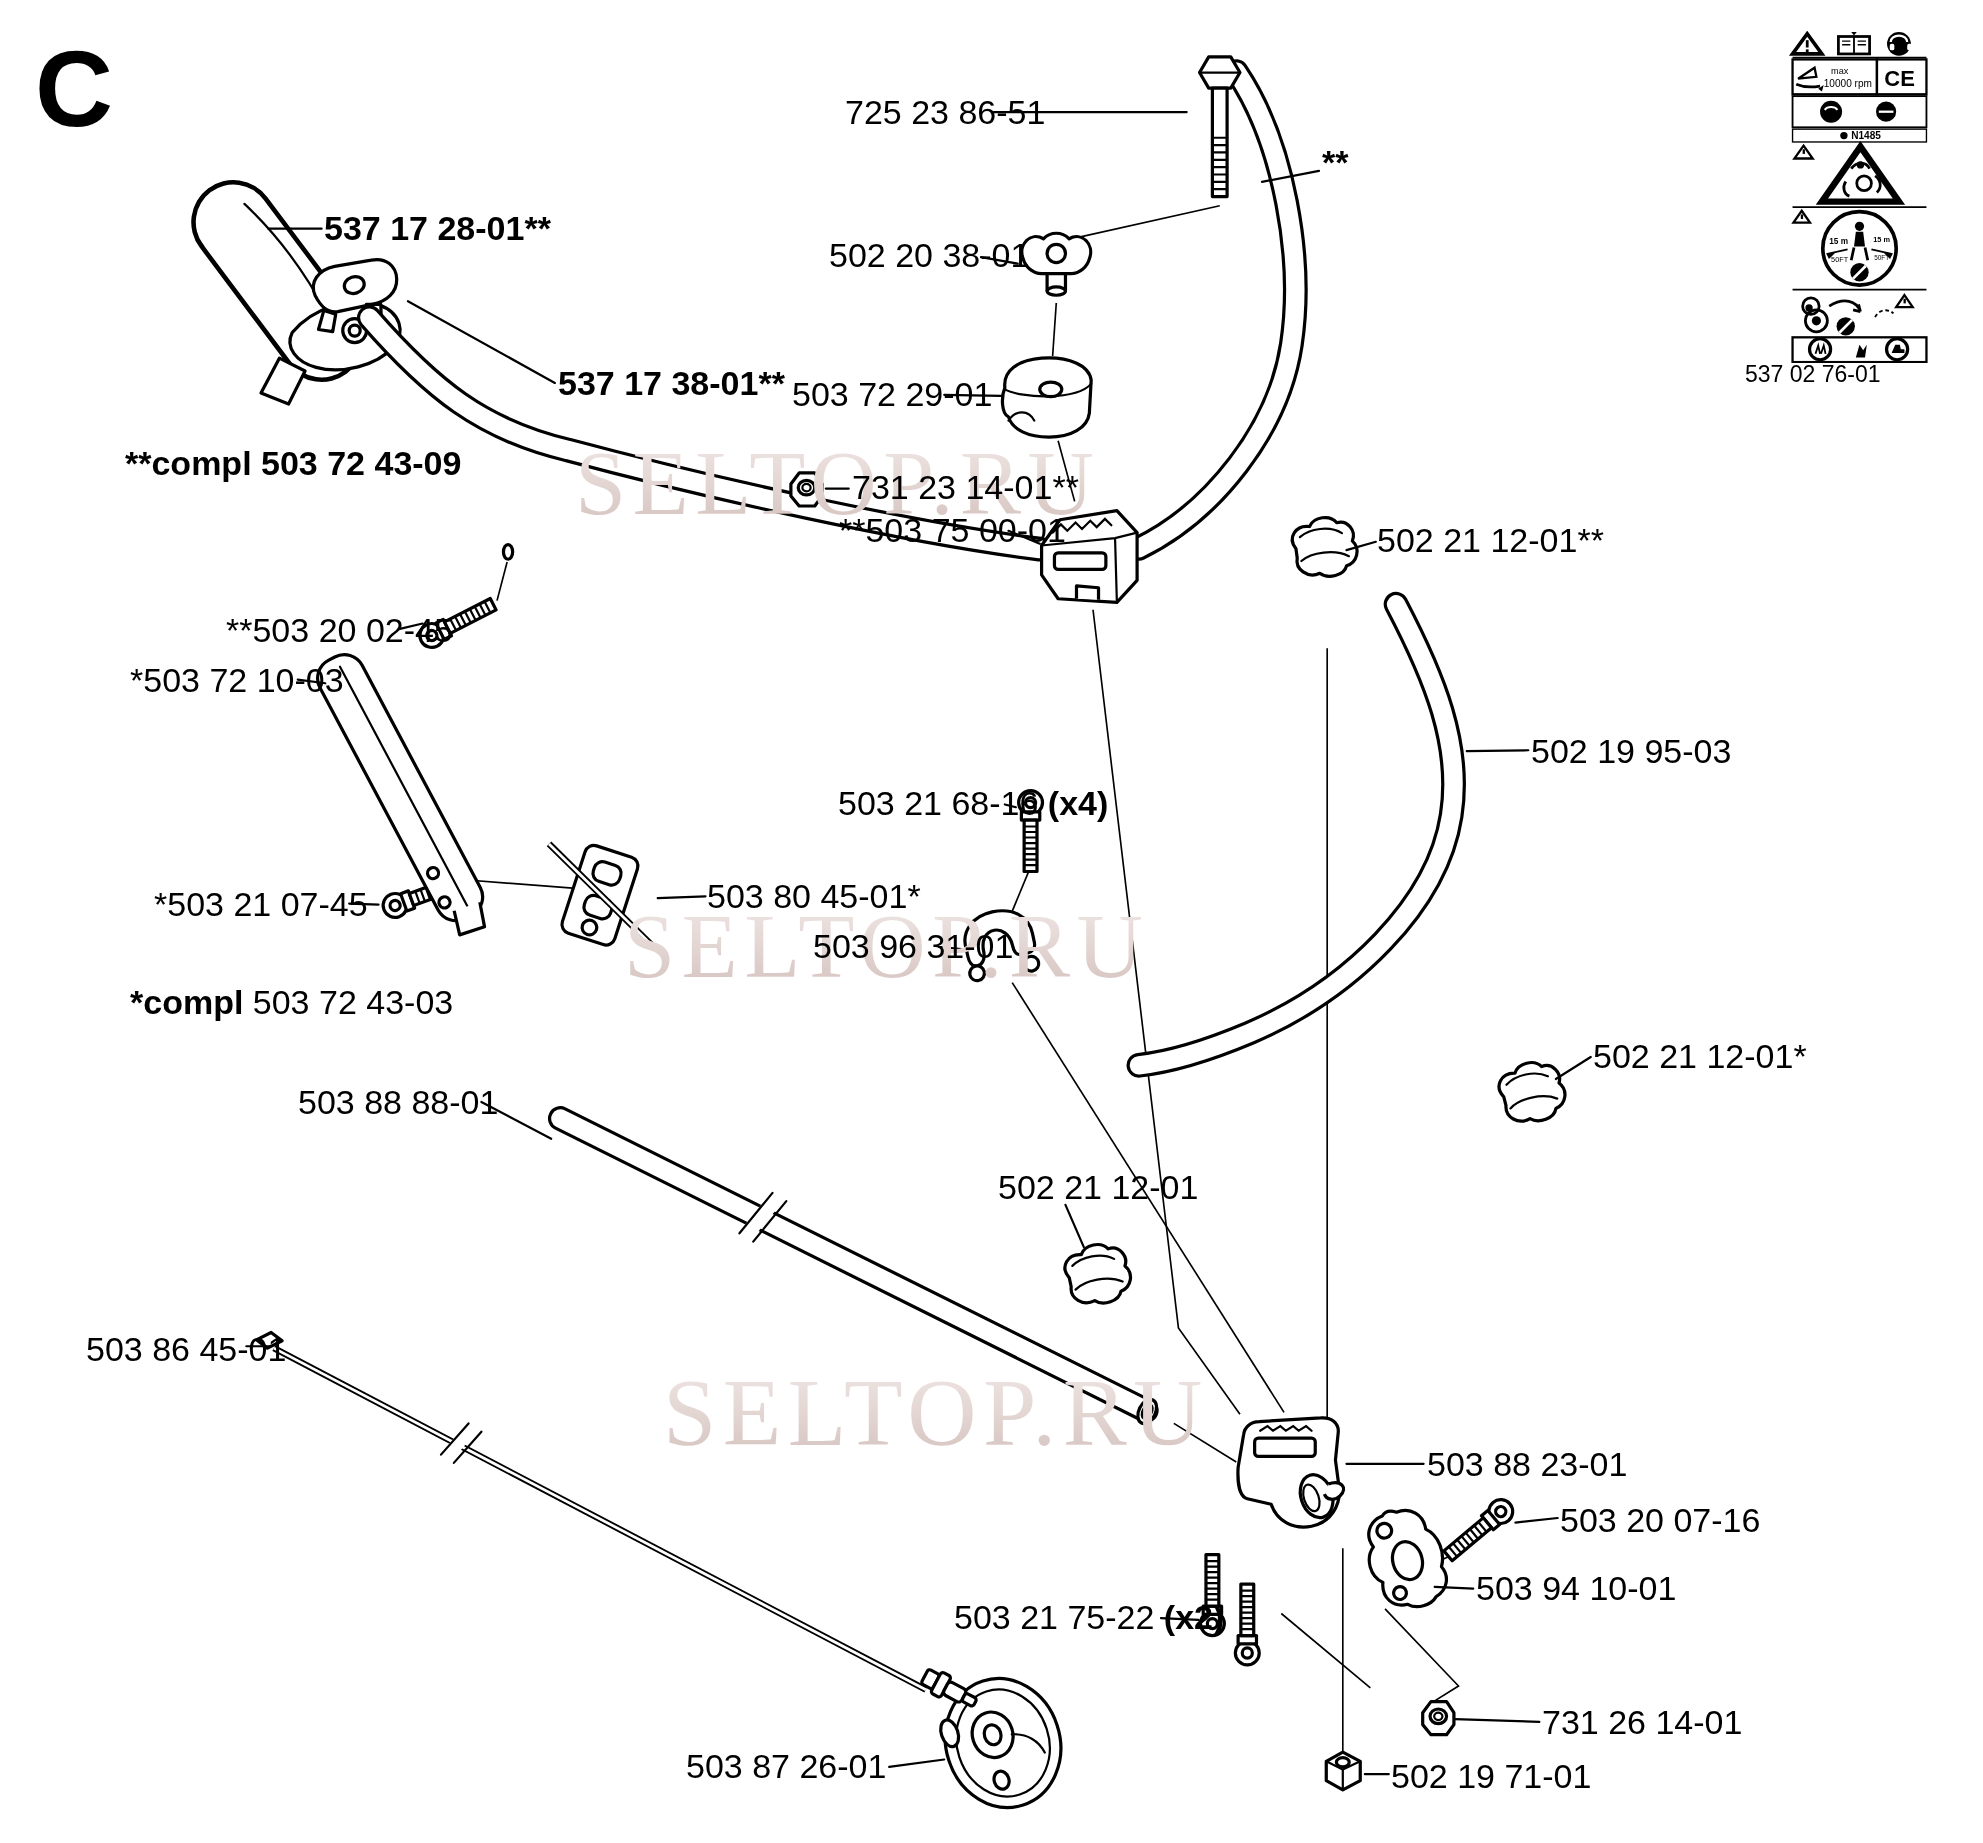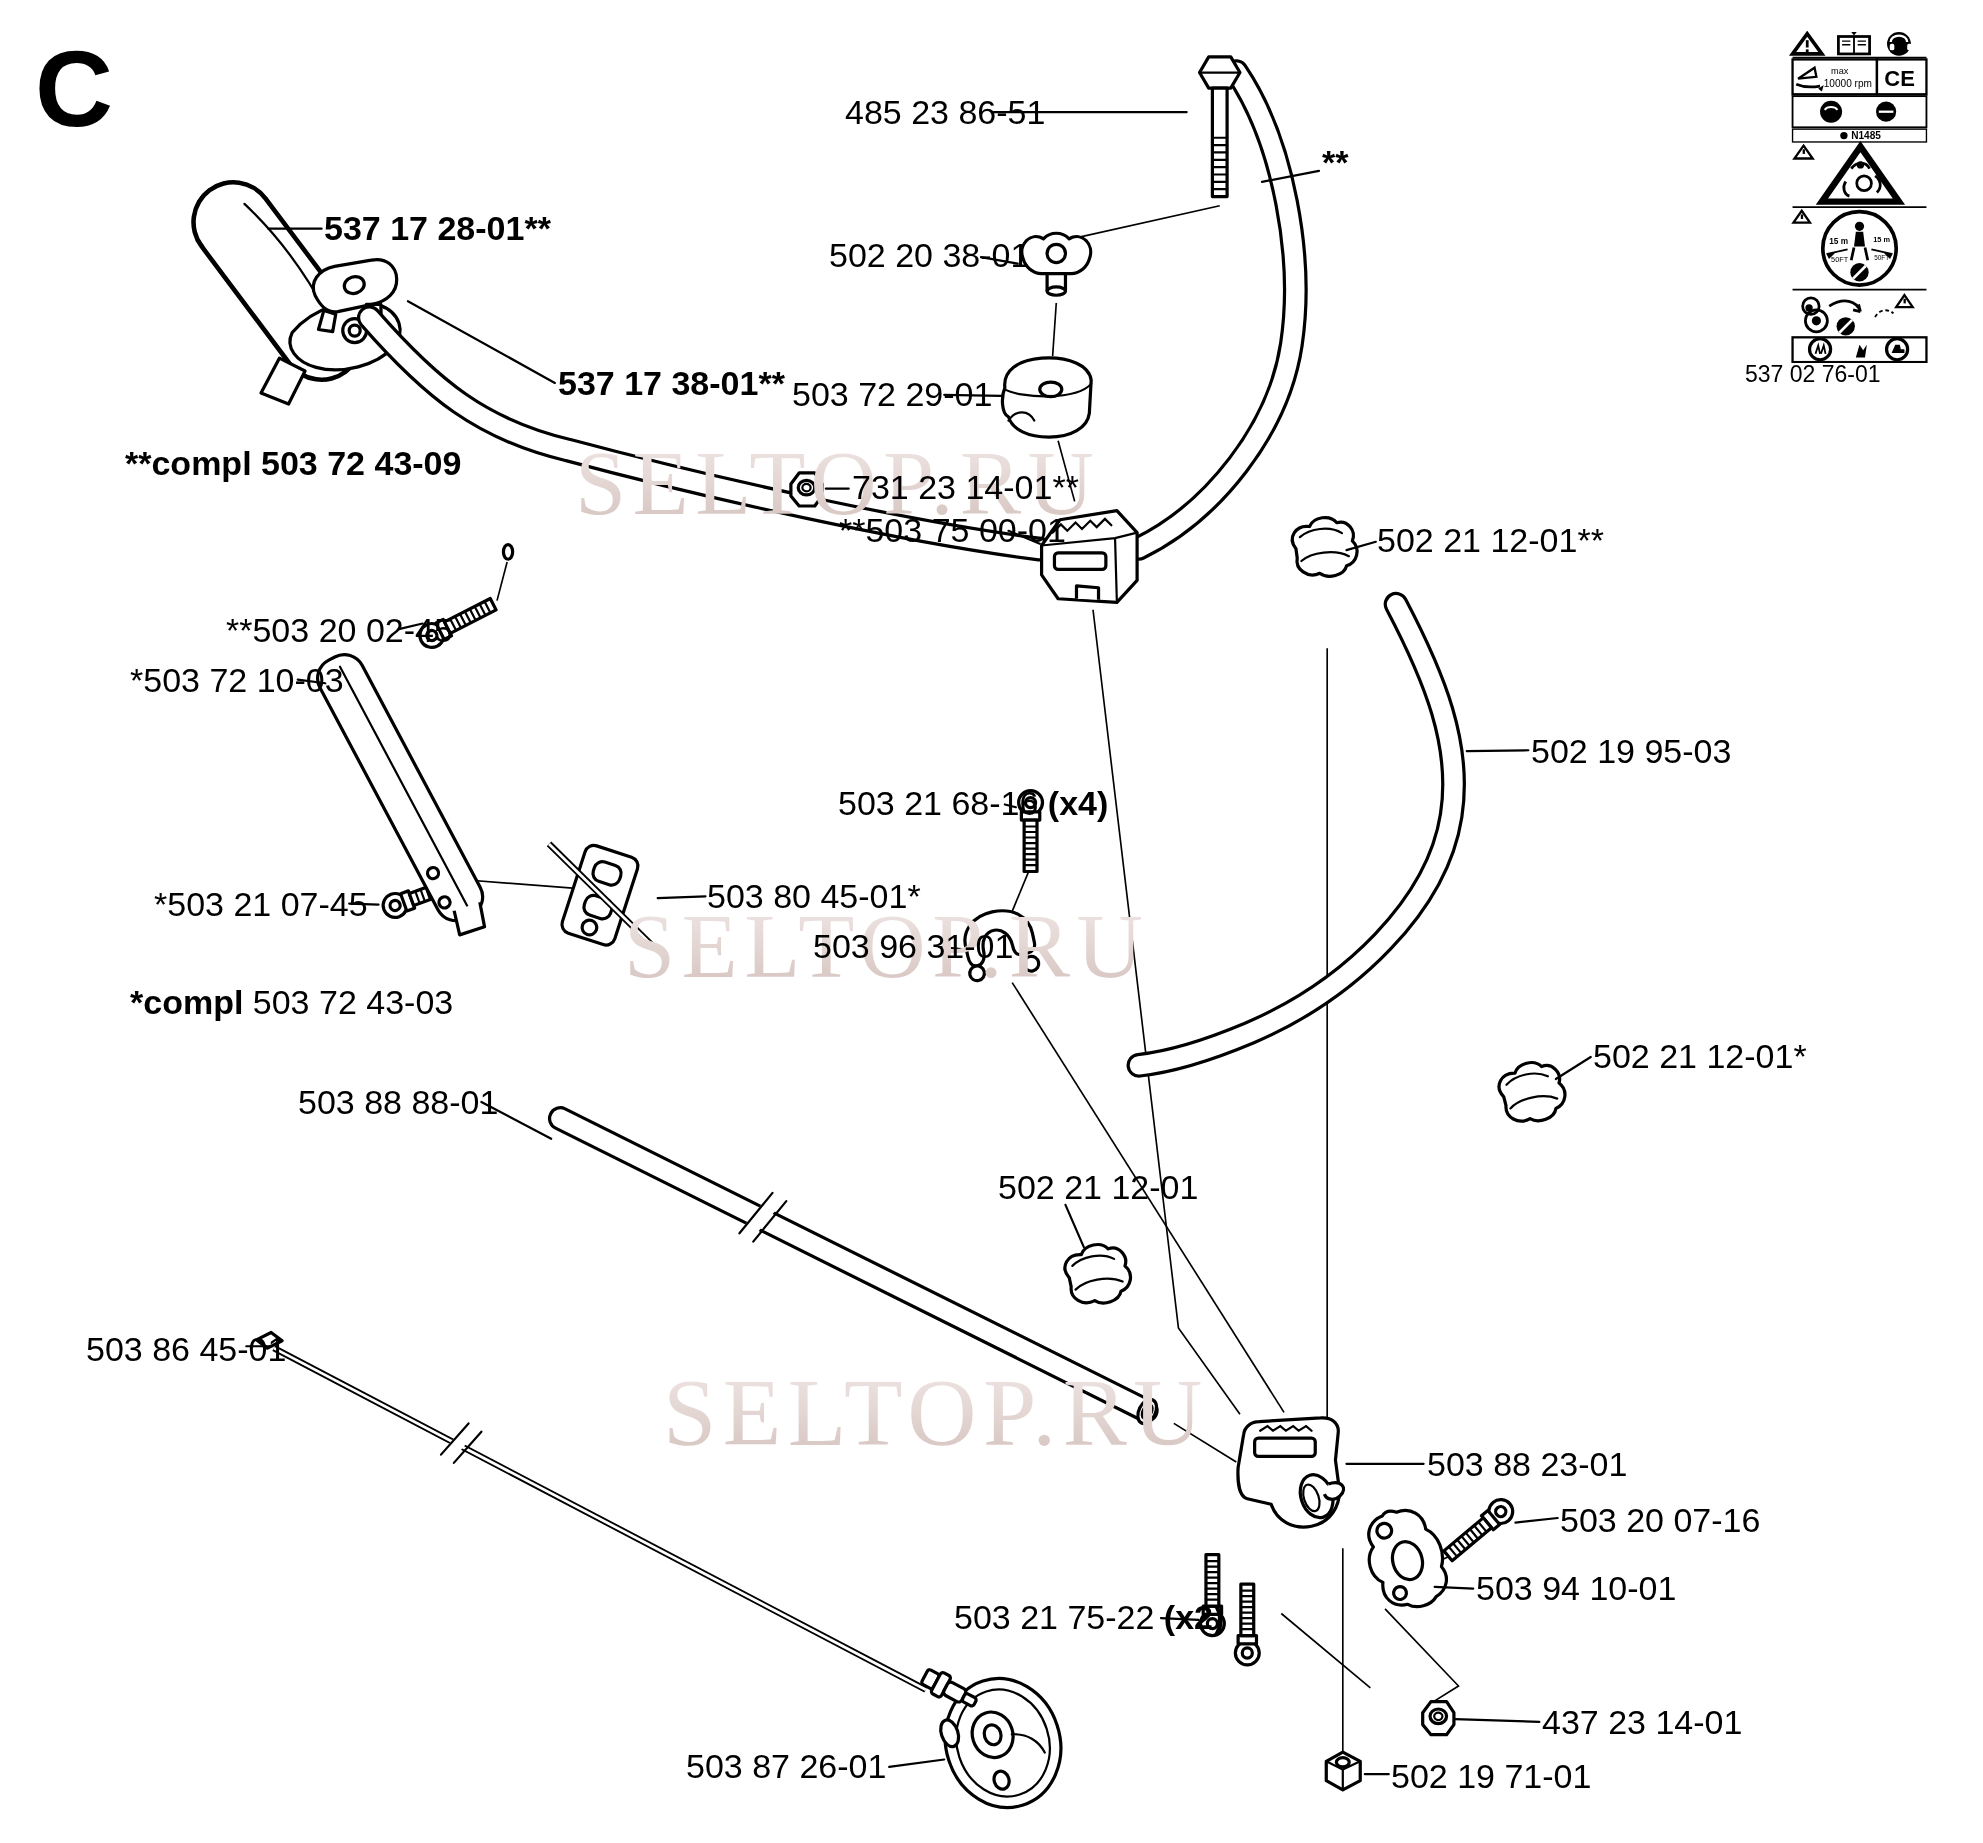--- a/index.html
+++ b/index.html
@@ -257,21 +257,21 @@
     </g>
   </svg>
 
   <div class="watermark wm1">SELTOP.RU</div>
   <div class="watermark wm2">SELTOP.RU</div>
   <div class="watermark wm3">SELTOP.RU</div>
 
   <div class="sec-letter">C</div>
 
   <div class="lbl bold" style="left:324px;top:211px">537 17 28-01**</div>
-  <div class="lbl" style="left:845px;top:95px">485 23 86-51</div>
+  <div class="lbl" style="left:845px;top:95px">725 23 86-51</div>
   <div class="lbl bold" style="left:1322px;top:145px">**</div>
   <div class="lbl" style="left:829px;top:238px">502 20 38-01</div>
   <div class="lbl bold" style="left:558px;top:366px">537 17 38-01**</div>
   <div class="lbl" style="left:792px;top:377px">503 72 29-01</div>
   <div class="lbl bold" style="left:125px;top:446px">**compl 503 72 43-09</div>
   <div class="lbl" style="left:852px;top:470px">731 23 14-01**</div>
   <div class="lbl" style="left:839px;top:513px">**503 75 00-01</div>
   <div class="lbl" style="left:1377px;top:523px">502 21 12-01**</div>
   <div class="lbl" style="left:226px;top:613px">**503 20 02-45</div>
   <div class="lbl" style="left:130px;top:663px">*503 72 10-03</div>
@@ -282,21 +282,21 @@
   <div class="lbl" style="left:813px;top:929px">503 96 31-01</div>
   <div class="lbl" style="left:130px;top:985px"><b>*compl</b><span> 503 72 43-03</span></div>
   <div class="lbl" style="left:298px;top:1085px">503 88 88-01</div>
   <div class="lbl" style="left:1593px;top:1039px">502 21 12-01*</div>
   <div class="lbl" style="left:998px;top:1170px">502 21 12-01</div>
   <div class="lbl" style="left:86px;top:1332px">503 86 45-01</div>
   <div class="lbl" style="left:1427px;top:1447px">503 88 23-01</div>
   <div class="lbl" style="left:1560px;top:1503px">503 20 07-16</div>
   <div class="lbl" style="left:1476px;top:1571px">503 94 10-01</div>
   <div class="lbl" style="left:954px;top:1600px"><span>503 21 75-22 </span><b>(x2)</b></div>
-  <div class="lbl" style="left:1542px;top:1705px">437 23 14-01</div>
+  <div class="lbl" style="left:1542px;top:1705px">731 26 14-01</div>
   <div class="lbl" style="left:1391px;top:1759px">502 19 71-01</div>
   <div class="lbl" style="left:686px;top:1749px">503 87 26-01</div>
   <div class="lbl" style="left:1745px;top:362px;font-size:23px">537 02 76-01</div>
 
   <svg id="decal" viewBox="0 0 158 362">
 
     <g>
       <path d="M22,3 L38,25 L6,25 Z" fill="none" stroke="#000" stroke-width="4"></path>
       <rect x="20.5" y="10" width="3" height="8" fill="#000"></rect>
       <rect x="20.5" y="20" width="3" height="3" fill="#000"></rect>

